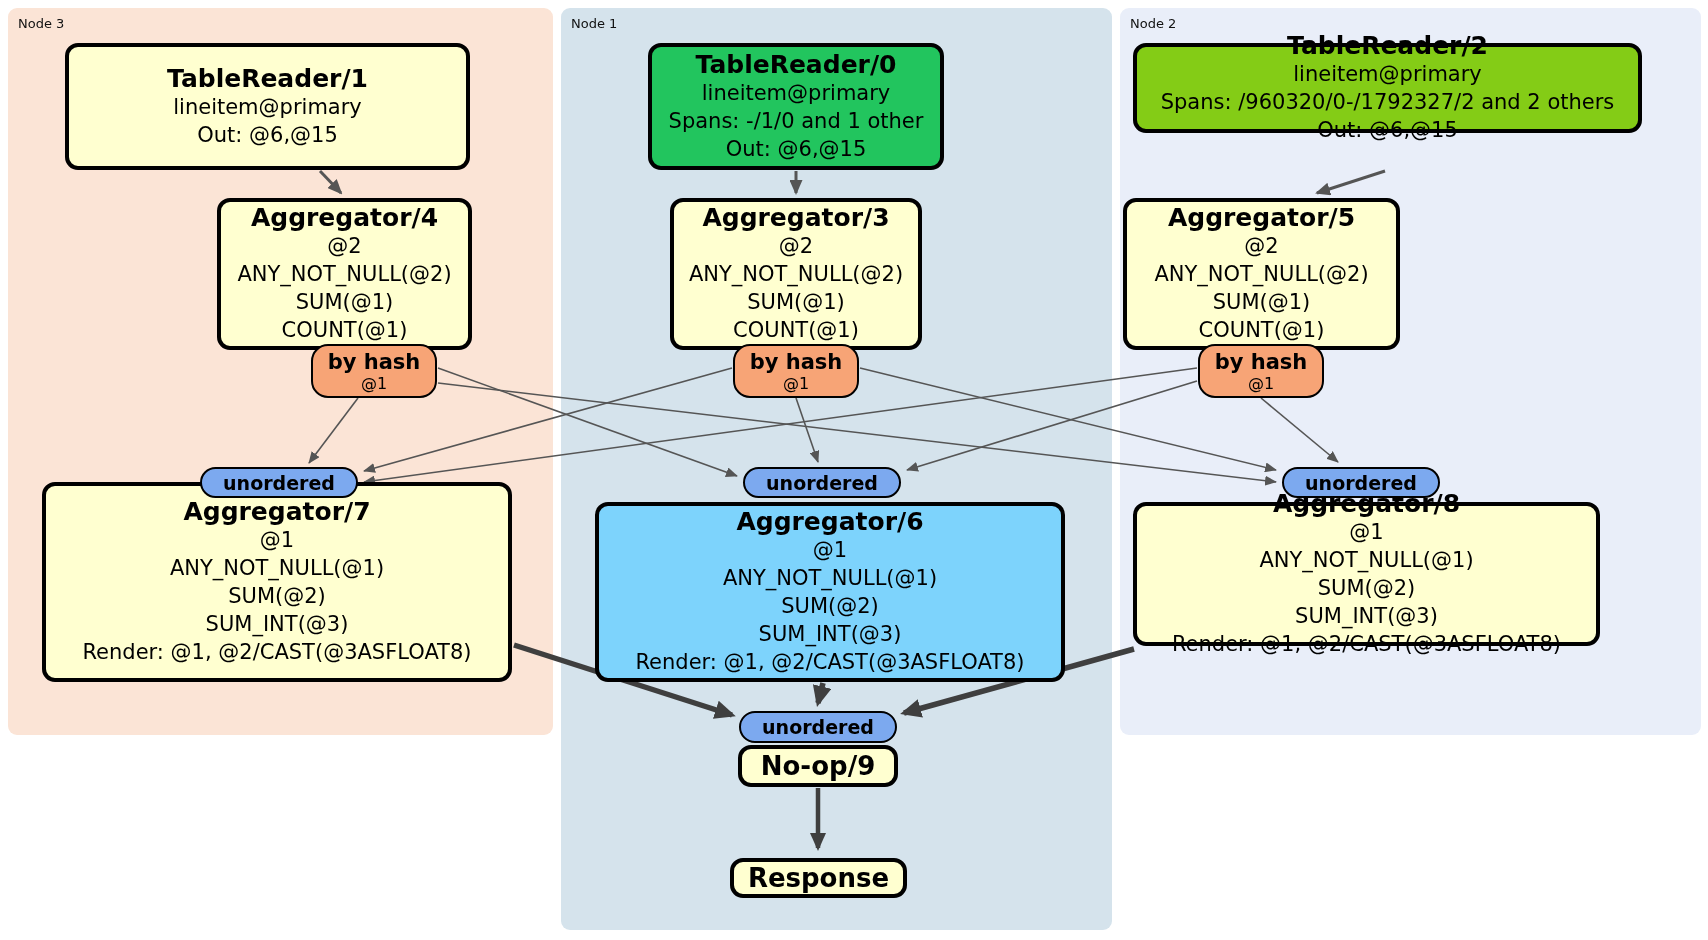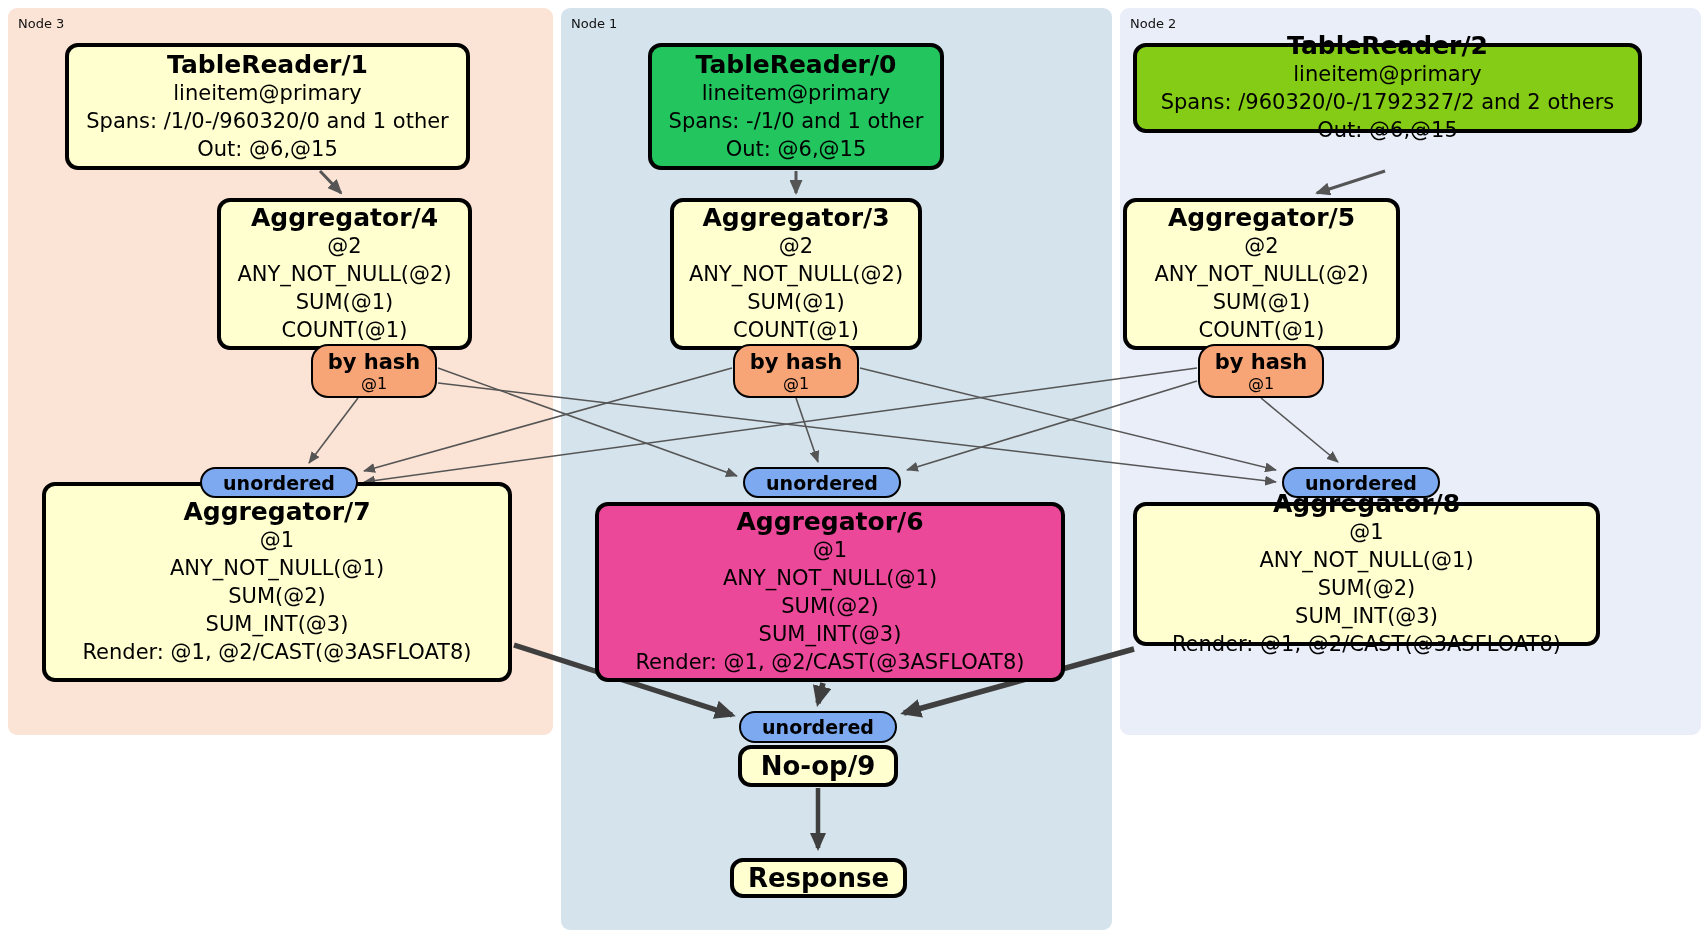--- a/index.html
+++ b/index.html
@@ -124,21 +124,20 @@
       <line x1="1197" y1="381" x2="907" y2="470" stroke="#555555" stroke-width="1.6" marker-end="url(#arr-thin)"></line>
       <line x1="1261" y1="398" x2="1338" y2="462" stroke="#555555" stroke-width="1.6" marker-end="url(#arr-thin)"></line>
       <line x1="514" y1="645" x2="732" y2="715" stroke="#3f3f3f" stroke-width="5.5" marker-end="url(#arr-thick)"></line>
       <line x1="823" y1="683" x2="818" y2="703" stroke="#3f3f3f" stroke-width="5.5" marker-end="url(#arr-thick)"></line>
       <line x1="1134" y1="649" x2="904" y2="713" stroke="#3f3f3f" stroke-width="5.5" marker-end="url(#arr-thick)"></line>
       <line x1="818" y1="788" x2="818" y2="848" stroke="#3f3f3f" stroke-width="4.5" marker-end="url(#arr-final)"></line>
     </svg>
     <div class="node processor" style="left: 65px; top: 43px; width: 405px; height: 127px; background: rgb(255, 255, 208); border-color: rgb(0, 0, 0);">
       <div class="node-title">TableReader/1</div>
       <div class="node-line">lineitem@primary</div>
-      <div class="node-line">Spans: /1/0-/960320/0 and 1 other</div>
       <div class="node-line">Out: @6,@15</div>
     </div>
     <div class="node processor" style="left: 648px; top: 43px; width: 296px; height: 127px; background: #22c55e; border-color: rgb(0, 0, 0);">
       <div class="node-title">TableReader/0</div>
       <div class="node-line">lineitem@primary</div>
       <div class="node-line">Spans: -/1/0 and 1 other</div>
       <div class="node-line">Out: @6,@15</div>
     </div>
     <div class="node processor" style="left: 1133px; top: 43px; width: 509px; height: 90px; background: #84cc16; border-color: rgb(0, 0, 0);">
       <div class="node-title">TableReader/2</div>
@@ -189,21 +188,21 @@
       <div class="node-title">unordered</div>
     </div>
     <div class="node processor" style="left: 42px; top: 482px; width: 470px; height: 200px; background: rgb(255, 255, 208); border-color: rgb(0, 0, 0);">
       <div class="node-title">Aggregator/7</div>
       <div class="node-line">@1</div>
       <div class="node-line">ANY_NOT_NULL(@1)</div>
       <div class="node-line">SUM(@2)</div>
       <div class="node-line">SUM_INT(@3)</div>
       <div class="node-line">Render: @1, @2/CAST(@3ASFLOAT8)</div>
     </div>
-    <div class="node processor" style="left: 595px; top: 502px; width: 470px; height: 180px; background: #ec4899; border-color: rgb(0, 0, 0);">
+    <div class="node processor" style="left: 595px; top: 502px; width: 470px; height: 180px; background: #7dd3fc; border-color: rgb(0, 0, 0);">
       <div class="node-title">Aggregator/6</div>
       <div class="node-line">@1</div>
       <div class="node-line">ANY_NOT_NULL(@1)</div>
       <div class="node-line">SUM(@2)</div>
       <div class="node-line">SUM_INT(@3)</div>
       <div class="node-line">Render: @1, @2/CAST(@3ASFLOAT8)</div>
     </div>
     <div class="node processor" style="left: 1133px; top: 502px; width: 467px; height: 144px; background: rgb(255, 255, 208); border-color: rgb(0, 0, 0);">
       <div class="node-title">Aggregator/8</div>
       <div class="node-line">@1</div>

